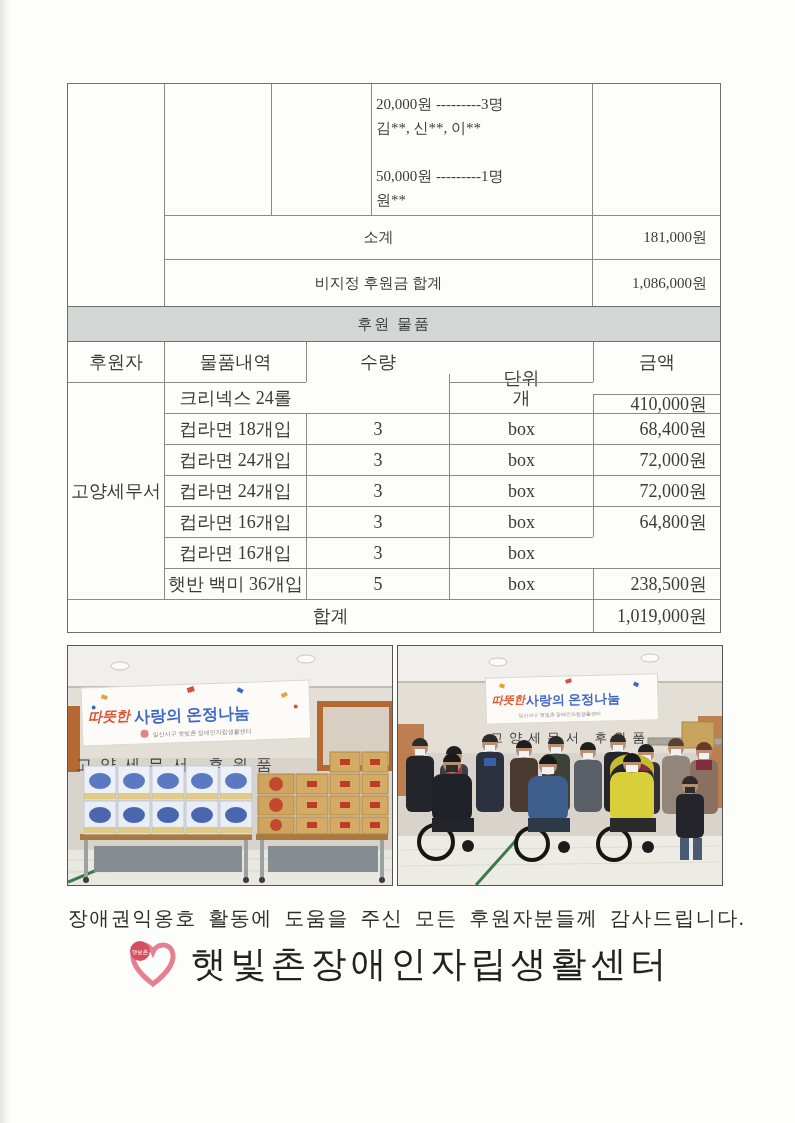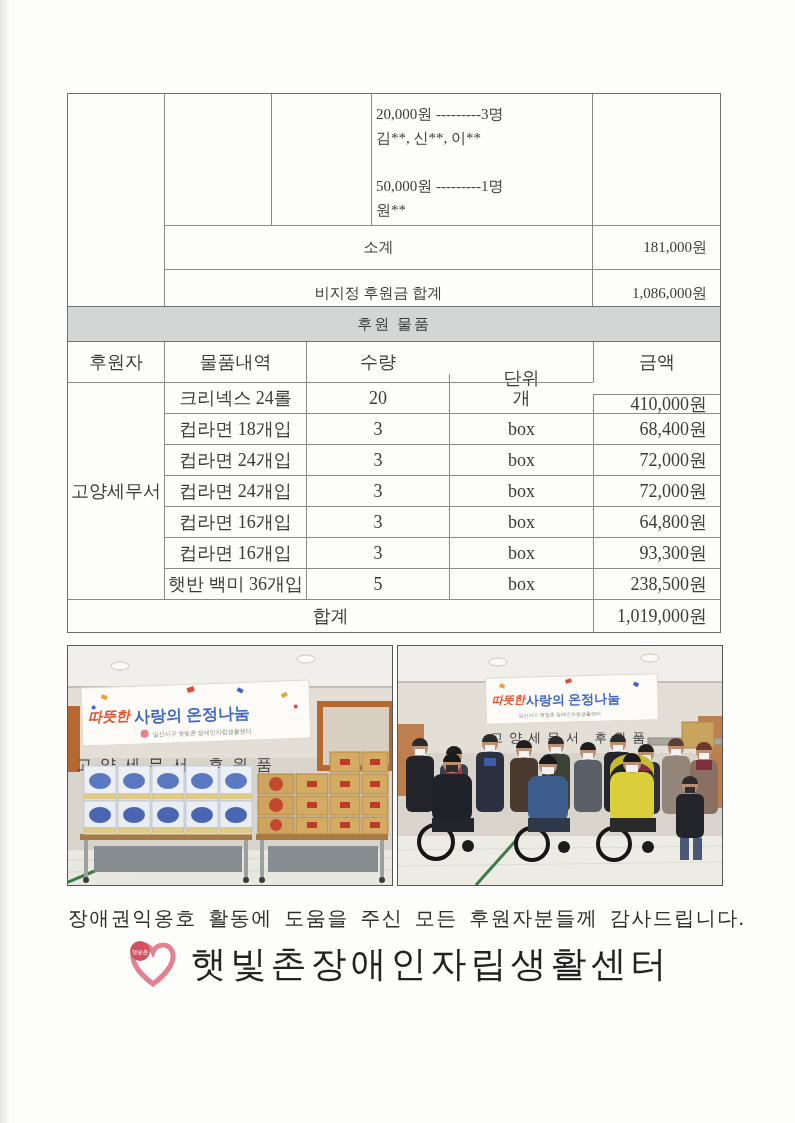--- a/index.html
+++ b/index.html
@@ -6,21 +6,21 @@
   body{
     width:795px;height:1123px;position:relative;overflow:hidden;
     background:#fdfdfb;
     font-family:"Liberation Serif","DejaVu Serif",serif;
     color:#3a3a3a;
   }
   .edge-shadow{position:absolute;left:0;top:0;width:10px;height:1123px;
     background:linear-gradient(90deg,rgba(120,120,120,.18),rgba(120,120,120,0));}
   
   .tbl{position:absolute;box-sizing:border-box;border:1px solid #6f6f6f;background:#fdfdfb;}
-  #table1{left:67px;top:93px;width:654px;height:224px;
+  #table1{left:67px;top:83px;width:654px;height:224px;
     display:grid;grid-template-columns:96px 107px 100px 221px 128px;
     grid-template-rows:131px 44px 47px;}
   #table1 .c{box-sizing:border-box;font-size:15px;}
   .bl{border-left:1px solid #8a8a8a;}
   .bt{border-top:1px solid #8a8a8a;}
   .cell-center{display:flex;align-items:center;justify-content:center;}
   .cell-amount{display:flex;align-items:center;justify-content:flex-end;padding-right:13px;}
   #detailcell{padding:8px 4px 0 4px;line-height:24px;}
   #detailcell .line{height:24px;white-space:pre;}
   
@@ -73,21 +73,20 @@
 <div id="table2" class="tbl">
   <div class="c cell-center" style="grid-column:1;grid-row:1;">후원자</div>
   <div class="c bl cell-center" style="grid-column:3;grid-row:1;">수량</div>
   <div class="c bl cell-center" style="grid-column:2;grid-row:1;">물품내역</div>
   <div class="c bl cell-center" style="grid-column:4;grid-row:1;margin-top:32px;">단위</div>
   <div class="c bl cell-center" style="grid-column:5;grid-row:1;">금액</div>
 
   <div class="c bt cell-center" style="grid-column:1;grid-row:2 / span 7;">고양세무서</div>
 
   <div class="c bl bt cell-center" style="grid-column:2;grid-row:2;">크리넥스 24롤</div>
-  <div class="c bl bt cell-center" style="grid-column:3;grid-row:2;">20</div>
   <div class="c bl bt cell-center" style="grid-column:4;grid-row:2;">개</div>
   <div class="c bl bt cell-amount" style="grid-column:5;grid-row:2;margin-top:12px;">410,000원</div>
 
   <div class="c bl bt cell-center" style="grid-column:2;grid-row:3;">컵라면 18개입</div>
   <div class="c bl bt cell-center" style="grid-column:3;grid-row:3;">3</div>
   <div class="c bl bt cell-center" style="grid-column:4;grid-row:3;">box</div>
   <div class="c bl bt cell-amount" style="grid-column:5;grid-row:3;">68,400원</div>
 
   <div class="c bl bt cell-center" style="grid-column:2;grid-row:4;">컵라면 24개입</div>
   <div class="c bl bt cell-center" style="grid-column:3;grid-row:4;">3</div>
@@ -100,21 +99,20 @@
   <div class="c bl bt cell-amount" style="grid-column:5;grid-row:5;">72,000원</div>
 
   <div class="c bl bt cell-center" style="grid-column:2;grid-row:6;">컵라면 16개입</div>
   <div class="c bl bt cell-center" style="grid-column:3;grid-row:6;">3</div>
   <div class="c bl bt cell-center" style="grid-column:4;grid-row:6;">box</div>
   <div class="c bl bt cell-amount" style="grid-column:5;grid-row:6;">64,800원</div>
 
   <div class="c bl bt cell-center" style="grid-column:2;grid-row:7;">컵라면 16개입</div>
   <div class="c bl bt cell-center" style="grid-column:3;grid-row:7;">3</div>
   <div class="c bl bt cell-center" style="grid-column:4;grid-row:7;">box</div>
-  <div class="c bl bt cell-amount" style="grid-column:5;grid-row:7;">93,300원</div>
 
   <div class="c bl bt cell-center" style="grid-column:2;grid-row:8;">햇반 백미 36개입</div>
   <div class="c bl bt cell-center" style="grid-column:3;grid-row:8;">5</div>
   <div class="c bl bt cell-center" style="grid-column:4;grid-row:8;">box</div>
   <div class="c bl bt cell-amount" style="grid-column:5;grid-row:8;">238,500원</div>
 
   <div class="c bt cell-center" style="grid-column:1 / span 4;grid-row:9;">합계</div>
   <div class="c bl bt cell-amount" style="grid-column:5;grid-row:9;">1,019,000원</div>
 </div>
 

